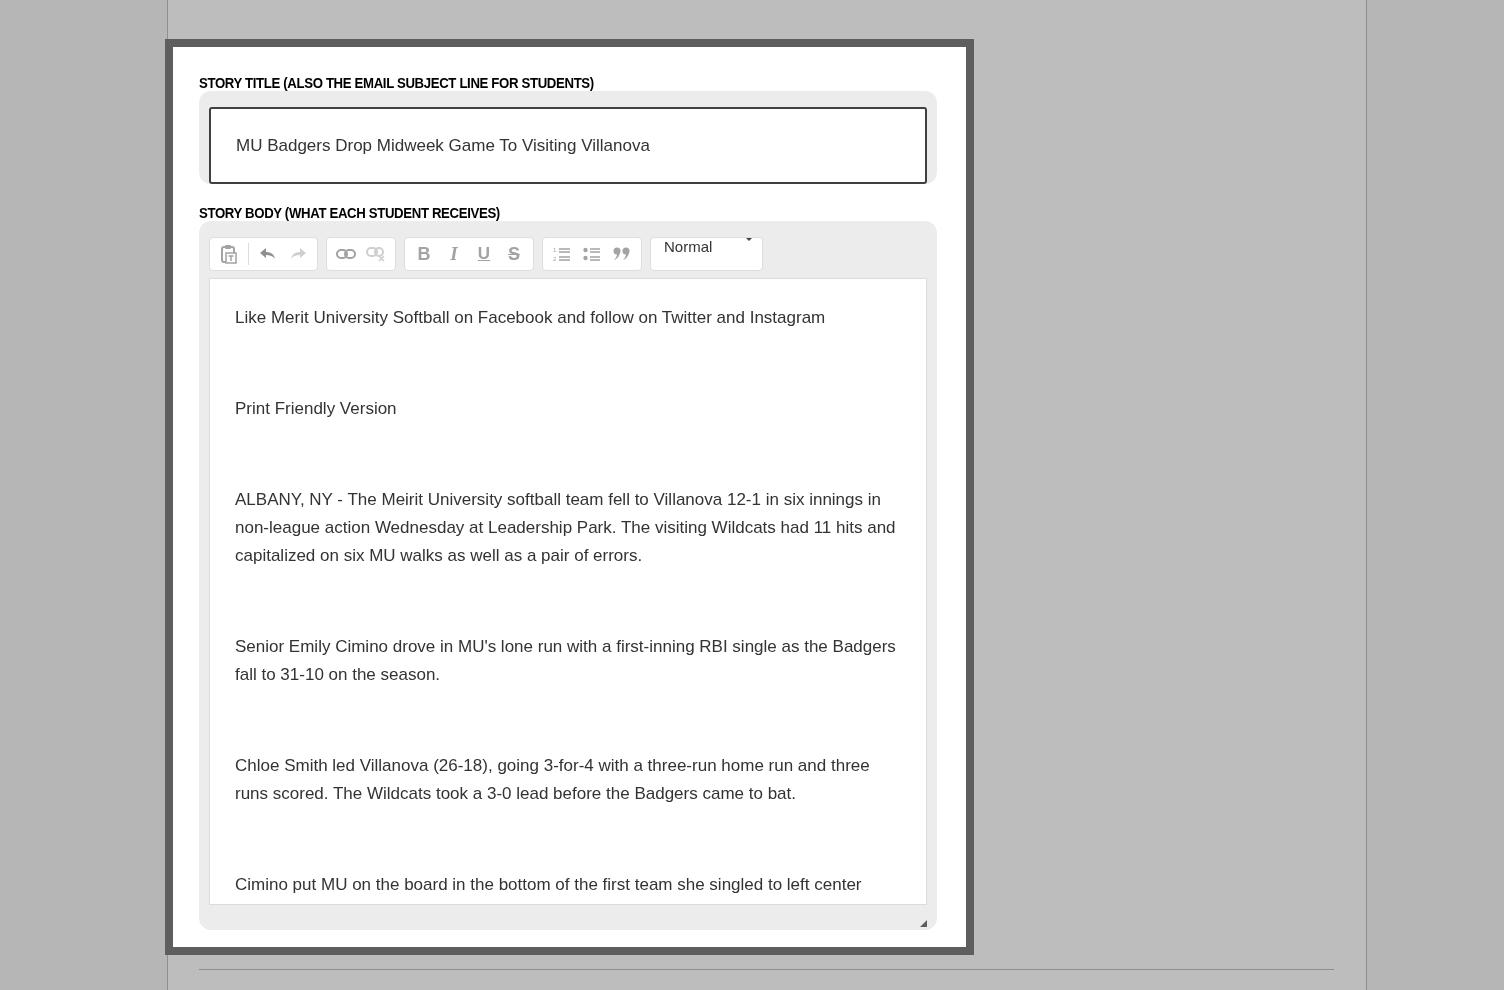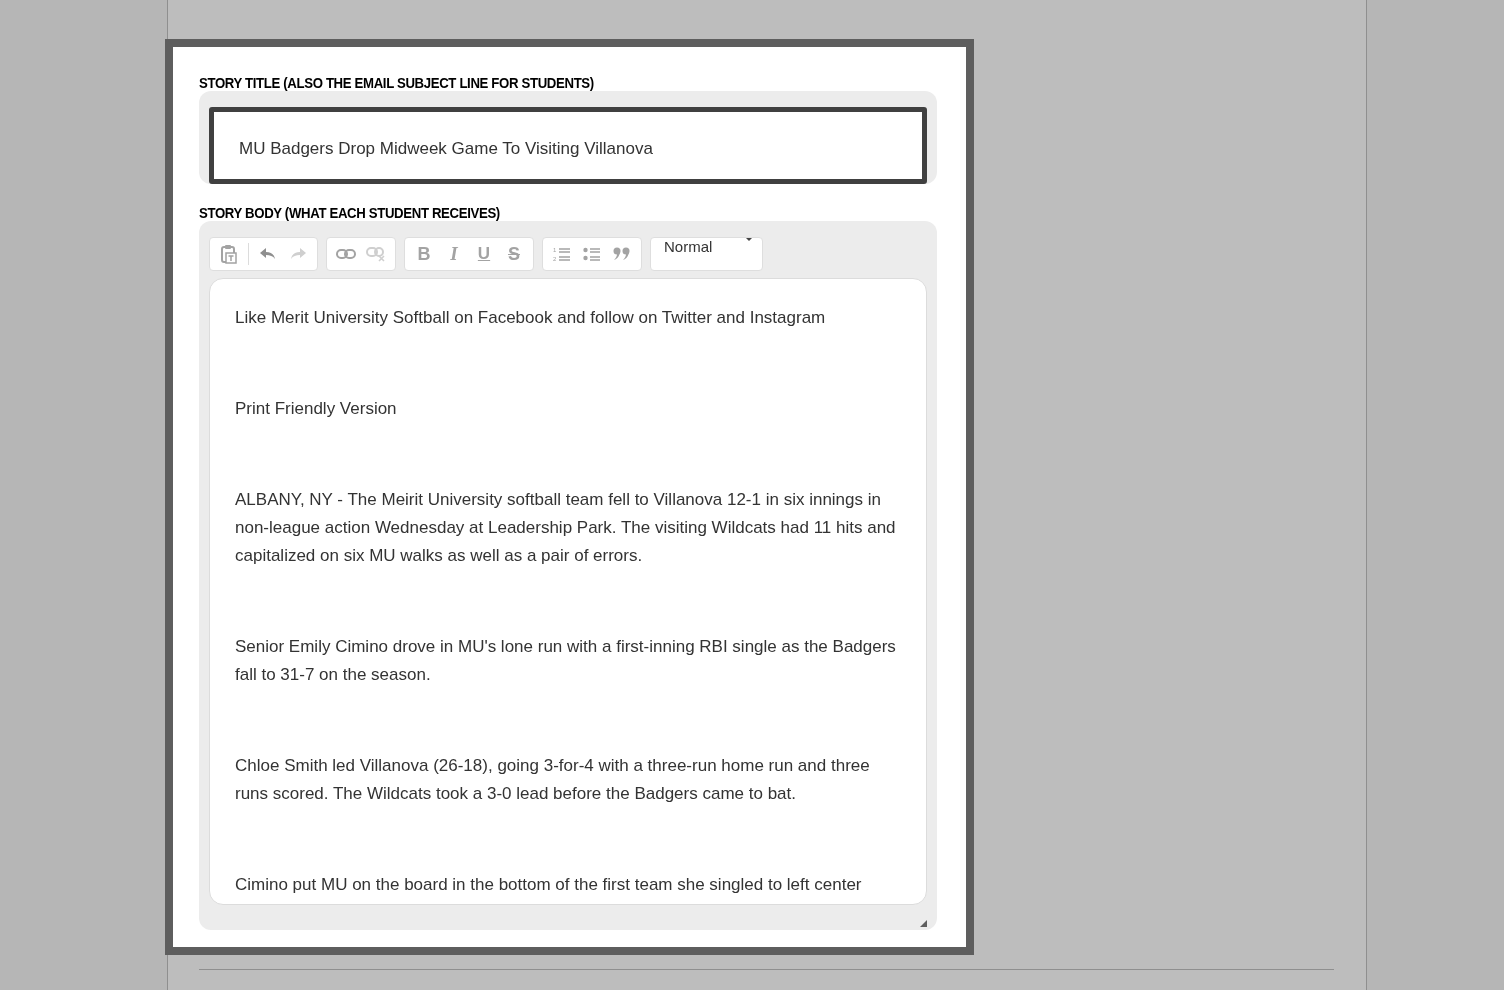--- a/index.html
+++ b/index.html
@@ -31,21 +31,21 @@
     letter-spacing: -0.4px;
     transform: scaleX(0.88); transform-origin: left center;
     white-space: nowrap;
   }
   .title-wrap {
     position: absolute; left: 26px; top: 44px; width: 738px; height: 93px;
     background: #ececec; border-radius: 12px;
   }
   .title-input {
     position: absolute; left: 10px; top: 16px; width: 718px; height: 77px;
-    background: #fff; border: 5px solid #404040; border-radius: 3px;
+    background: #fff; border: 2px solid #404040; border-radius: 3px;
     font-size: 17px; color: #333; padding: 27px 25px;
     font-family: "Liberation Sans", sans-serif;
   }
   .body-wrap {
     position: absolute; left: 26px; top: 174px; width: 738px; height: 709px;
     background: #ececec; border-radius: 12px;
   }
   .toolbar {
     position: absolute; left: 10px; top: 16px; height: 34px; display: flex; gap: 8px;
   }
@@ -67,21 +67,21 @@
     height: 34px; width: 113px; background: #fff; border: 1px solid #dedede; border-radius: 4px;
     display: flex; align-items: flex-start; justify-content: space-between; padding: 0 10px 0 13px;
     font-size: 15px; color: #333; cursor: pointer;
   }
   .caret {
     width: 0; height: 0; border-left: 3px solid transparent; border-right: 3px solid transparent;
     border-top: 3px solid #444;
   }
   .editor {
     position: absolute; left: 10px; top: 57px; width: 718px; height: 627px;
-    background: #fff; border: 1px solid #dcdcdc; border-radius: 14px;
+    background: #fff; border: 1px solid #dcdcdc; border-radius: 0;
     overflow: hidden; padding: 25px 25px 0 25px;
     font-size: 17px; line-height: 28px; color: #333;
   }
   .editor p { margin-bottom: 63px; }
   .resize-grip {
     position: absolute; right: 10px; bottom: 3px; width: 0; height: 0;
     border-left: 7px solid transparent; border-bottom: 7px solid #5e5e5e;
   }
 </style>
 </head>
@@ -168,19 +168,19 @@
       <div class="format-select">
         <span>Normal</span>
         <span class="caret"></span>
       </div>
     </div>
 
     <div class="editor">
       <p>Like Merit University Softball on Facebook and follow on Twitter and Instagram</p>
       <p>Print Friendly Version</p>
       <p>ALBANY, NY - The Meirit University softball team fell to Villanova 12-1 in six innings in non-league action Wednesday at Leadership Park. The visiting Wildcats had 11 hits and capitalized on six MU walks as well as a pair of errors.</p>
-      <p>Senior Emily Cimino drove in MU's lone run with a first-inning RBI single as the Badgers fall to 31-7 on the season.</p>
+      <p>Senior Emily Cimino drove in MU's lone run with a first-inning RBI single as the Badgers fall to 31-10 on the season.</p>
       <p>Chloe Smith led Villanova (26-18), going 3-for-4 with a three-run home run and three runs scored. The Wildcats took a 3-0 lead before the Badgers came to bat.</p>
       <p>Cimino put MU on the board in the bottom of the first team she singled to left center</p>
     </div>
     <div class="resize-grip"></div>
   </div>
 </div>
 
 </body></html>

